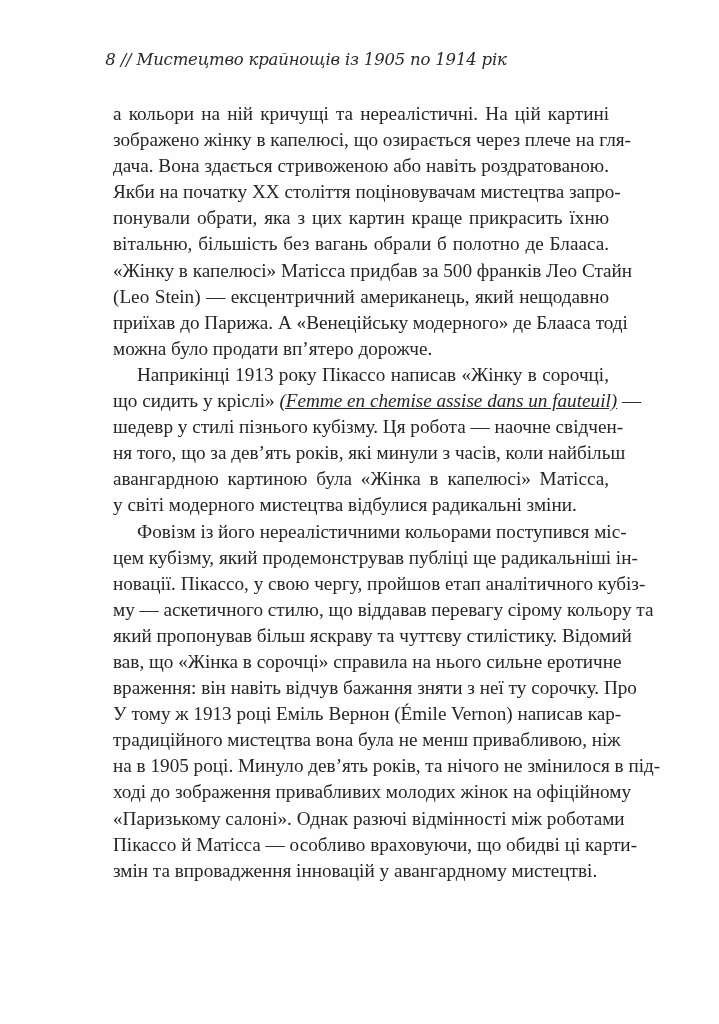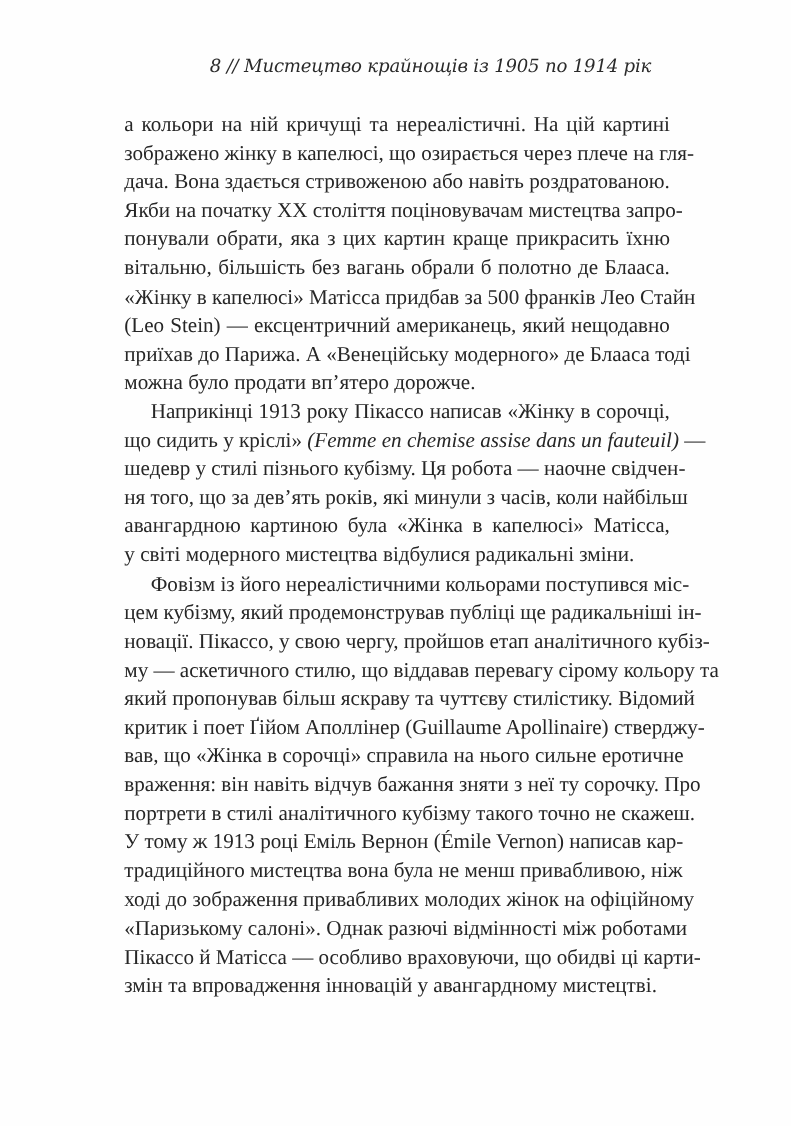--- a/index.html
+++ b/index.html
@@ -1,34 +1,34 @@
 <!DOCTYPE html>
 <html><head>
 <meta charset="utf-8">
 <style>
   html, body { margin: 0; padding: 0; background: #ffffff; }
   body { width: 719px; height: 1024px; position: relative; overflow: hidden; }
   .page { position: absolute; left: 0; top: 0; width: 719px; height: 1024px; background: #fefefe; }
   .running-head {
-    position: absolute; top: 50px; left: 0; width: 592px; text-align: right;
+    position: absolute; top: 50px; left: 10px; width: 592px; text-align: center;
     font-family: "DejaVu Serif", serif; font-style: italic; font-size: 16.5px;
     color: #2a2a2a; letter-spacing: -0.2px;
   }
   .body-text {
     position: absolute; top: 101px; left: 113px; width: 496px;
     font-family: "Liberation Serif", serif; font-size: 19.2px; line-height: 26.1px;
     color: #262626;
   }
   .line {
     display: block; white-space: nowrap; text-align: justify; text-align-last: justify;
     height: 26.1px;
   }
   .line.last { text-align-last: left; }
   .line.indent { padding-left: 24px; }
-  .it { font-style: italic; }
+  .it { font-style: italic; text-decoration: underline; }
 </style>
 </head>
 <body>
 
 <div class="page">
   <div class="running-head">
     <span>8</span>
     <span>//</span>
     <span>Мистецтво крайнощів із 1905 по 1914 рік</span>
   </div>
@@ -52,25 +52,24 @@
         <span class="line"><span>ня того, що за дев’ять років, які минули з часів, коли найбільш</span></span>
         <span class="line"><span>авангардною картиною була «Жінка в капелюсі» Матісса,</span></span>
         <span class="line last"><span>у світі модерного мистецтва відбулися радикальні зміни.</span></span>
       </div>
       <div>
         <span class="line indent"><span>Фовізм із його нереалістичними кольорами поступився міс-</span></span>
         <span class="line"><span>цем кубізму, який продемонстрував публіці ще радикальніші ін-</span></span>
         <span class="line"><span>новації. Пікассо, у свою чергу, пройшов етап аналітичного кубіз-</span></span>
         <span class="line"><span>му — аскетичного стилю, що віддавав перевагу сірому кольору та</span></span>
         <span class="line"><span>який пропонував більш яскраву та чуттєву стилістику. Відомий</span></span>
-        <span class="line"><span>критик і поет Ґійом Аполлінер (Guillaume Apollinaire) стверджу-</span></span>
         <span class="line"><span>вав, що «Жінка в сорочці» справила на нього сильне еротичне</span></span>
         <span class="line"><span>враження: він навіть відчув бажання зняти з неї ту сорочку. Про</span></span>
-        <span class="line"><span>портрети в стилі аналітичного кубізму такого точно не скажеш.</span></span>
         <span class="line"><span>У тому ж 1913 році Еміль Вернон (Émile Vernon) написав кар-</span></span>
         <span class="line"><span>традиційного мистецтва вона була не менш привабливою, ніж</span></span>
+        <span class="line"><span>на в 1905 році. Минуло дев’ять років, та нічого не змінилося в під-</span></span>
         <span class="line"><span>ході до зображення привабливих молодих жінок на офіційному</span></span>
         <span class="line"><span>«Паризькому салоні». Однак разючі відмінності між роботами</span></span>
         <span class="line"><span>Пікассо й Матісса — особливо враховуючи, що обидві ці карти-</span></span>
         <span class="line last"><span>змін та впровадження інновацій у авангардному мистецтві.</span></span>
       </div>
     </div>
 </div>
 
 </body></html>

